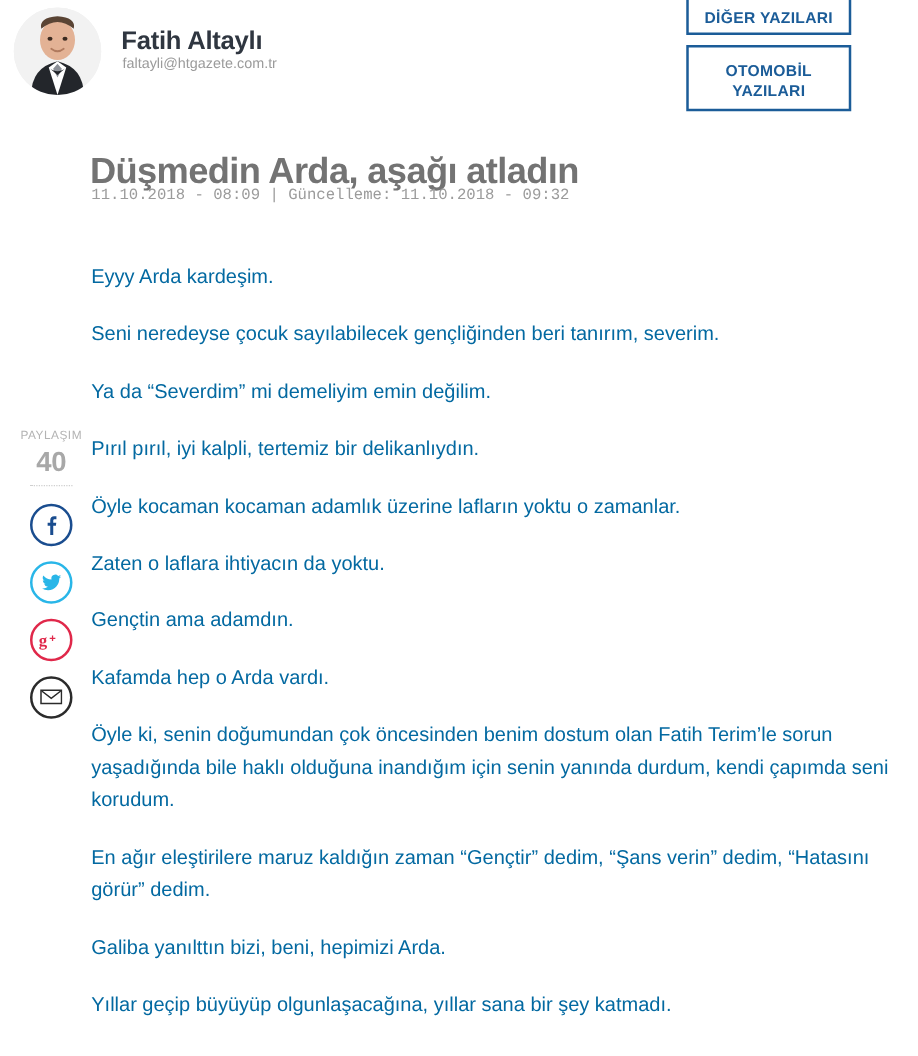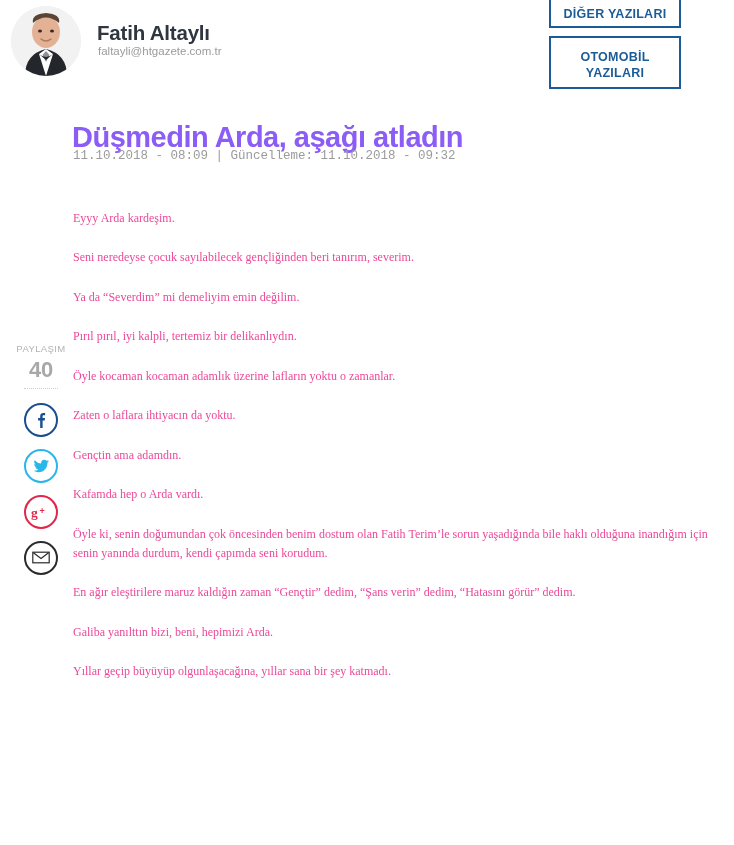--- a/index.html
+++ b/index.html
@@ -89,21 +89,21 @@
   }
 
   
   .article-title {
     position: absolute;
     left: 72px;
     top: 101px;
     width: 640px;
     font-size: 29px;
     font-weight: bold;
-    color: #8b5cf6;
+    color: #737373;
     letter-spacing: -0.5px;
     line-height: 1.18;
   }
   .article-date {
     position: absolute;
     left: 73px;
     top: 149px;
     font-size: 12.5px;
     color: #9b9b9b;
     white-space: nowrap;
@@ -158,24 +158,23 @@
   .ic-tw { border-color: #29b6e8; }
   .ic-gp { border-color: #e0284a; }
   .ic-ml { border-color: #2b2b2b; }
 
   
   .article-body {
     position: absolute;
     left: 73px;
     top: 209px;
     width: 644px;
-    font-size: 12px;
+    font-size: 16px;
     line-height: 1.62;
-    color: #ec4899;
-    font-family: Liberation Serif, serif;
+    color: #0369a1;
   }
   .article-body p {
     margin: 0 0 20px 0;
   }
 </style>
 </head>
 <body>
 
 <div class="author-header">
   <div class="author-photo">

